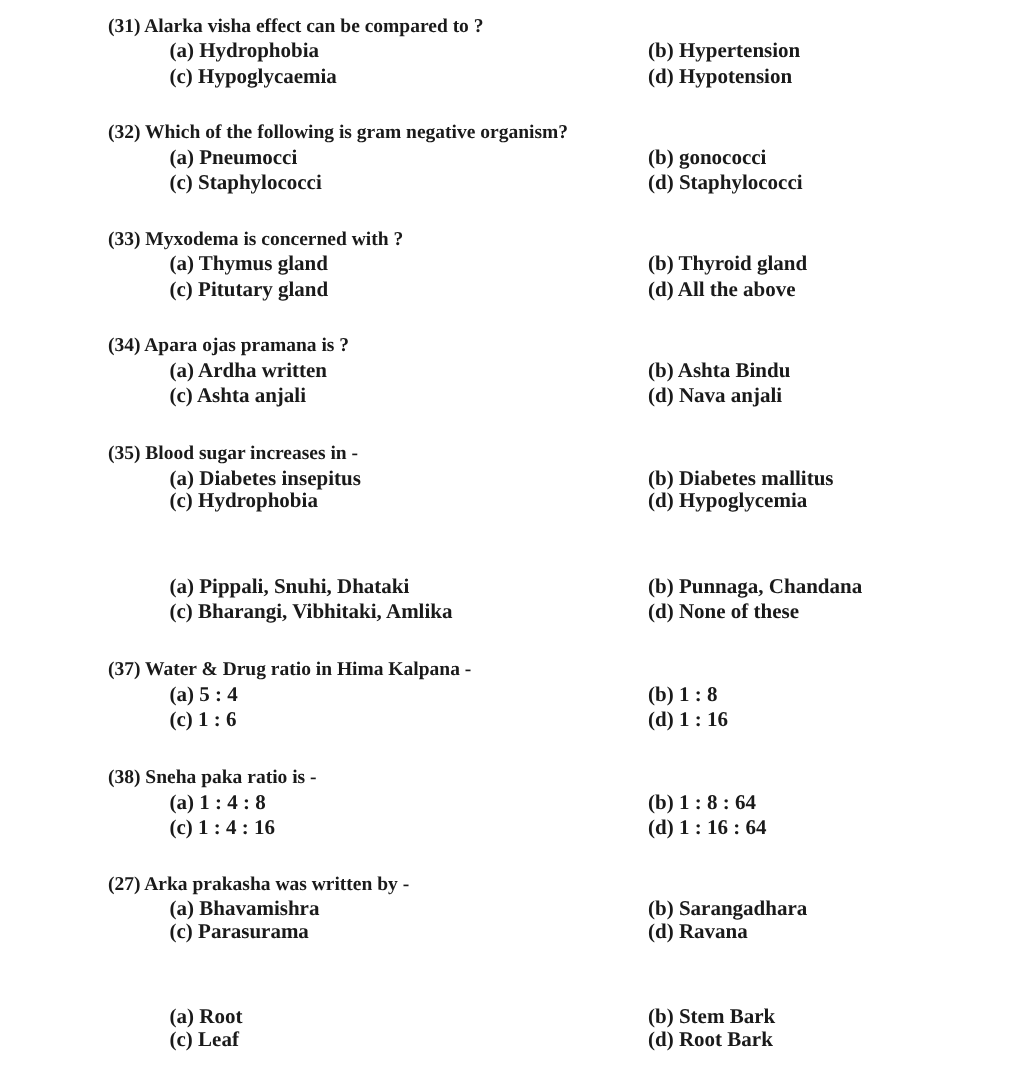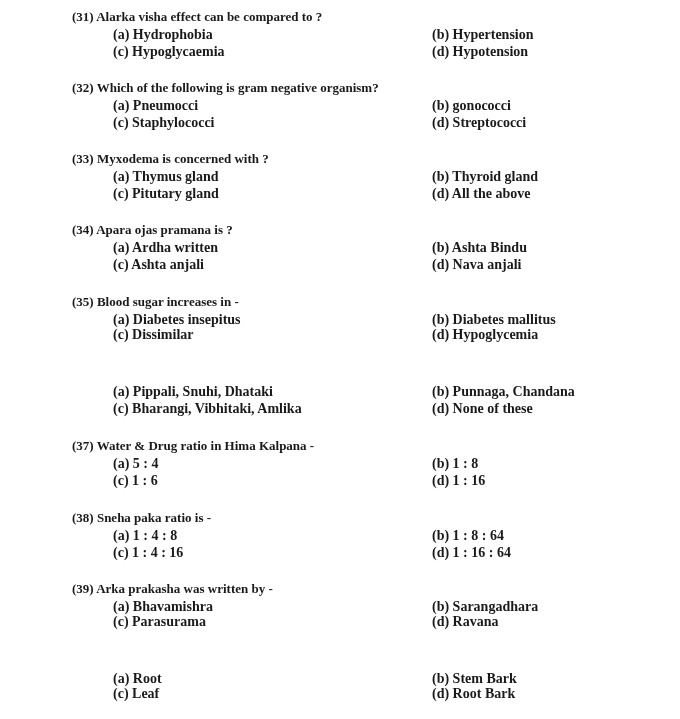--- a/index.html
+++ b/index.html
@@ -22,41 +22,41 @@
     <div class="opt a">(a) Hydrophobia</div>
     <div class="opt b">(b) Hypertension</div>
     <div class="opt c">(c) Hypoglycaemia</div>
     <div class="opt d">(d) Hypotension</div>
   </div>
   <div class="q" style="top:80px">
     <div class="q-text">(32) Which of the following is gram negative organism?</div>
     <div class="opt a">(a) Pneumocci</div>
     <div class="opt b">(b) gonococci</div>
     <div class="opt c">(c) Staphylococci</div>
-    <div class="opt d">(d) Streptococci</div>
+    <div class="opt d">(d) Staphylococci</div>
   </div>
   <div class="q" style="top:151px">
     <div class="q-text">(33) Myxodema is concerned with ?</div>
     <div class="opt a">(a) Thymus gland</div>
     <div class="opt b">(b) Thyroid gland</div>
     <div class="opt c">(c) Pitutary gland</div>
     <div class="opt d">(d) All the above</div>
   </div>
   <div class="q" style="top:222px">
     <div class="q-text">(34) Apara ojas pramana is ?</div>
     <div class="opt a">(a) Ardha written</div>
     <div class="opt b">(b) Ashta Bindu</div>
     <div class="opt c">(c) Ashta anjali</div>
     <div class="opt d">(d) Nava anjali</div>
   </div>
   <div class="q" style="top:294px">
     <div class="q-text">(35) Blood sugar increases in -</div>
     <div class="opt a">(a) Diabetes insepitus</div>
     <div class="opt b">(b) Diabetes mallitus</div>
-    <div class="opt c" style="top:33px">(c) Dissimilar</div>
+    <div class="opt c" style="top:33px">(c) Hydrophobia</div>
     <div class="opt d" style="top:33px">(d) Hypoglycemia</div>
   </div>
   <div class="q" style="top:366px">
     <div class="opt a">(a) Pippali, Snuhi, Dhataki</div>
     <div class="opt b">(b) Punnaga, Chandana</div>
     <div class="opt c">(c) Bharangi, Vibhitaki, Amlika</div>
     <div class="opt d">(d) None of these</div>
   </div>
   <div class="q" style="top:438px">
     <div class="q-text">(37) Water &amp; Drug ratio in Hima Kalpana -</div>
@@ -66,21 +66,21 @@
     <div class="opt d">(d) 1 : 16</div>
   </div>
   <div class="q" style="top:510px">
     <div class="q-text">(38) Sneha paka ratio is -</div>
     <div class="opt a">(a) 1 : 4 : 8</div>
     <div class="opt b">(b) 1 : 8 : 64</div>
     <div class="opt c">(c) 1 : 4 : 16</div>
     <div class="opt d">(d) 1 : 16 : 64</div>
   </div>
   <div class="q" style="top:581px">
-    <div class="q-text">(39) Arka prakasha was written by -</div>
+    <div class="q-text">(27) Arka prakasha was written by -</div>
     <div class="opt a">(a) Bhavamishra</div>
     <div class="opt b">(b) Sarangadhara</div>
     <div class="opt c" style="top:33px">(c) Parasurama</div>
     <div class="opt d" style="top:33px">(d) Ravana</div>
   </div>
   <div class="q" style="top:653px">
     <div class="opt a">(a) Root</div>
     <div class="opt b">(b) Stem Bark</div>
     <div class="opt c" style="top:33px">(c) Leaf</div>
     <div class="opt d" style="top:33px">(d) Root Bark</div>

